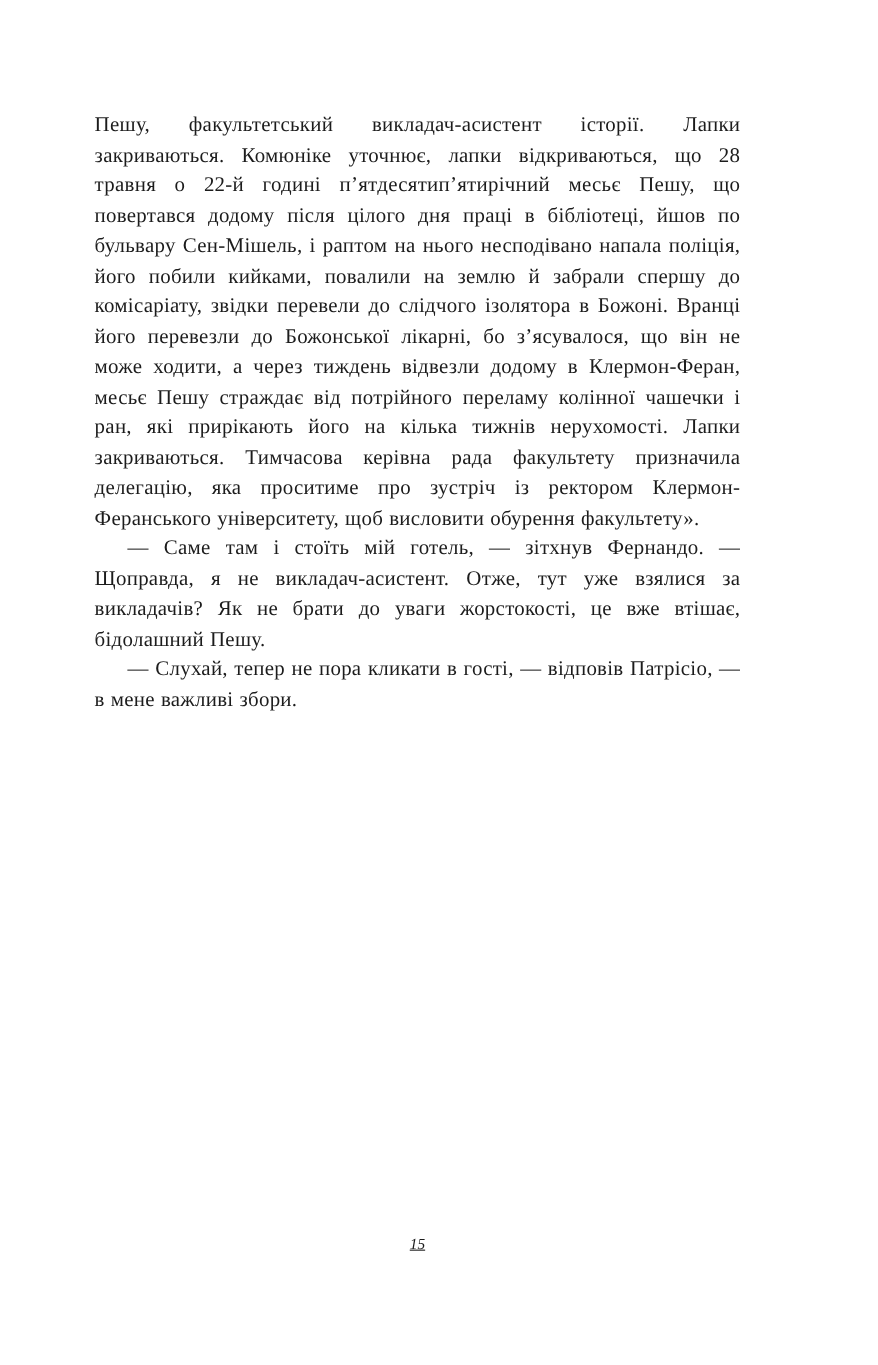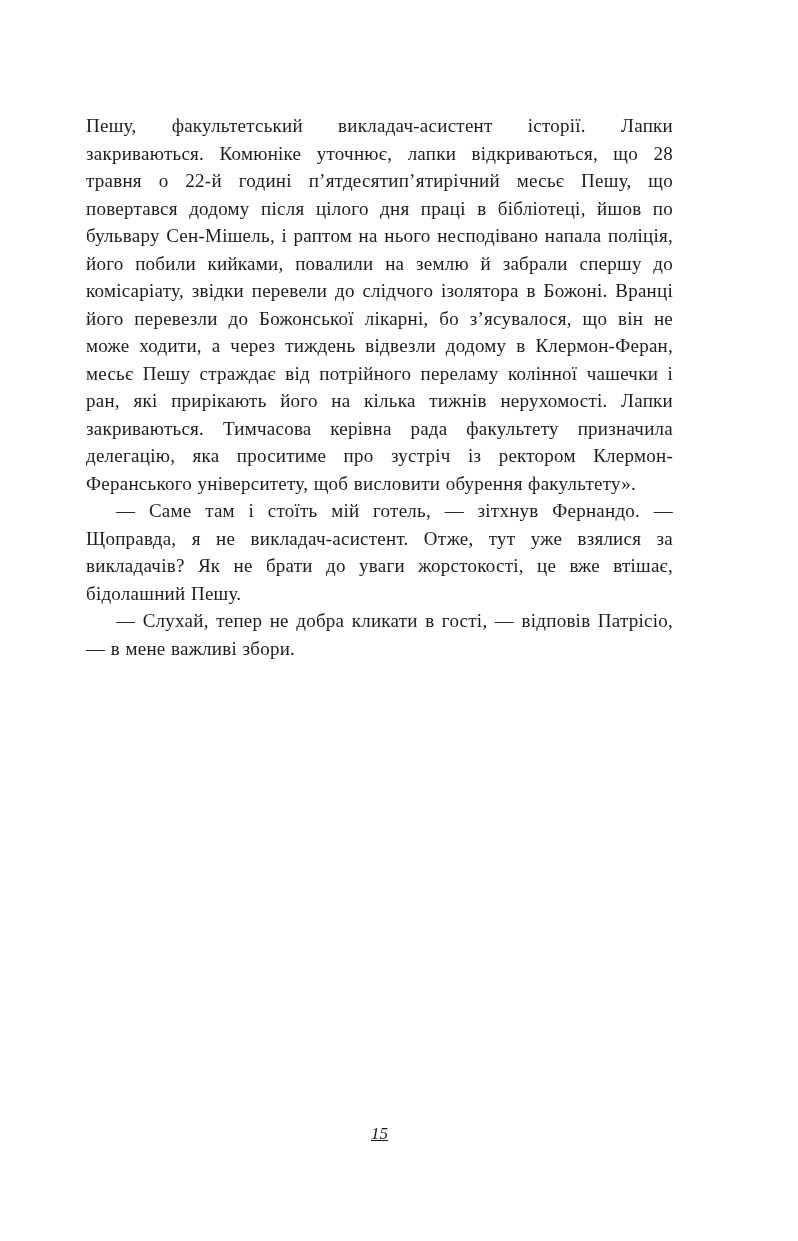--- a/index.html
+++ b/index.html
@@ -16,21 +16,21 @@
   .page {
     position: relative;
     width: 798px;
     height: 1241px;
     overflow: hidden;
     background: #ffffff;
   }
   .text-block {
     position: absolute;
     left: 86px;
-    top: 112px;
+    top: 100px;
     width: 587px;
     font-size: 19px;
     line-height: 27.5px;
     letter-spacing: 0.25px;
     text-align: justify;
   }
   .text-block p {
     margin: 0;
     padding: 0;
     text-align: justify;
@@ -41,27 +41,27 @@
   .text-block p.indent {
     text-indent: 30px;
   }
   .page-number {
     position: absolute;
     left: 86px;
     top: 1124px;
     width: 587px;
     text-align: center;
     font-style: italic;
-    font-size: 17px;
+    font-size: 14px;
     text-decoration: underline;
   }
 </style>
 </head>
 <body>
 
 <div class="page">
   <div class="text-block" id="paragraph-container">
       <p>Пешу, факультетський викладач-асистент історії. Лапки закриваються. Комюніке уточнює, лапки відкриваються, що 28 травня о 22-й годині п’ятдесятип’ятирічний месьє Пешу, що повертався додому після цілого дня праці в бібліотеці, йшов по бульвару Сен-Мішель, і раптом на нього несподівано напала поліція, його побили кийками, повалили на землю й забрали спершу до комісаріату, звідки перевели до слідчого ізолятора в Божоні. Вранці його перевезли до Божонської лікарні, бо з’ясувалося, що він не може ходити, а через тиждень відвезли додому в Клермон-Феран, месьє Пешу страждає від потрійного переламу колінної чашечки і ран, які прирікають його на кілька тижнів нерухомості. Лапки закриваються. Тимчасова керівна рада факультету призначила делегацію, яка проситиме про зустріч із ректором Клермон-Феранського університету, щоб висловити обурення факультету».</p>
       <p class="indent">— Саме там і стоїть мій готель, — зітхнув Фернандо. — Щоправда, я не викладач-асистент. Отже, тут уже взялися за викладачів? Як не брати до уваги жорстокості, це вже втішає, бідолашний Пешу.</p>
-      <p class="indent">— Слухай, тепер не добра кликати в гості, — відповів Патрісіо, — в мене важливі збори.</p>
+      <p class="indent">— Слухай, тепер не пора кликати в гості, — відповів Патрісіо, — в мене важливі збори.</p>
     </div>
   <div class="page-number">15</div>
 </div>
 
 </body></html>

